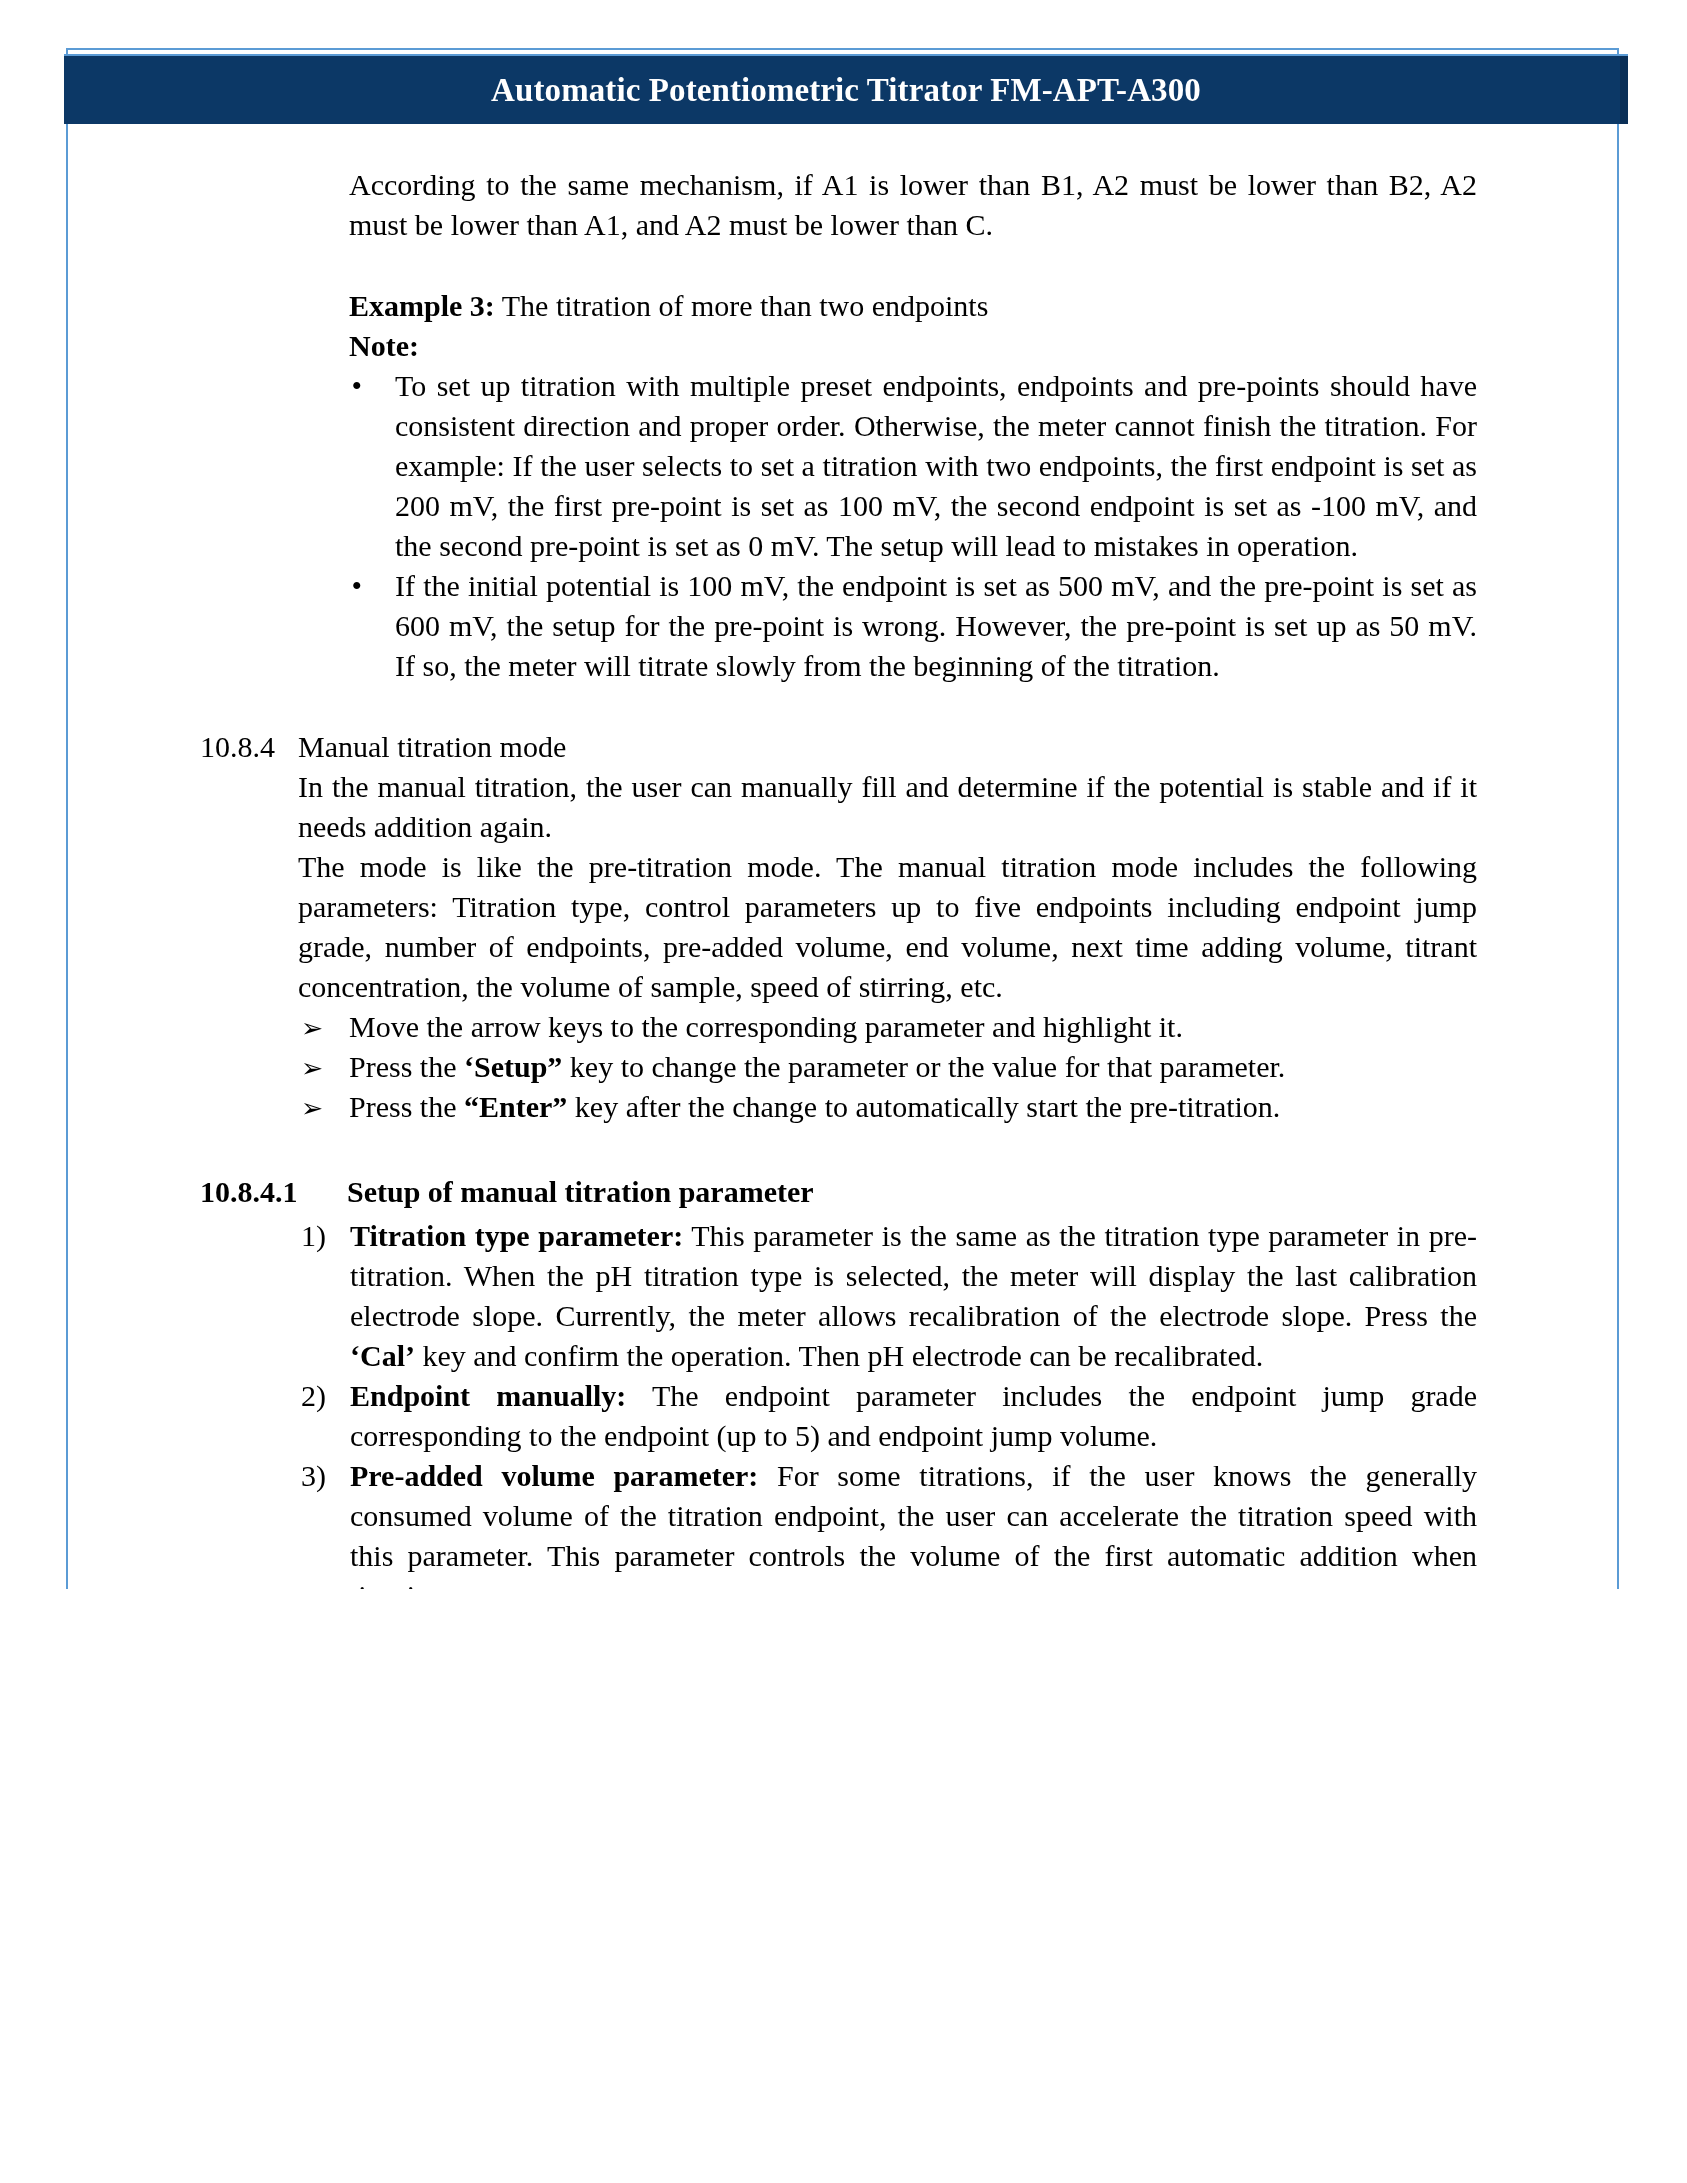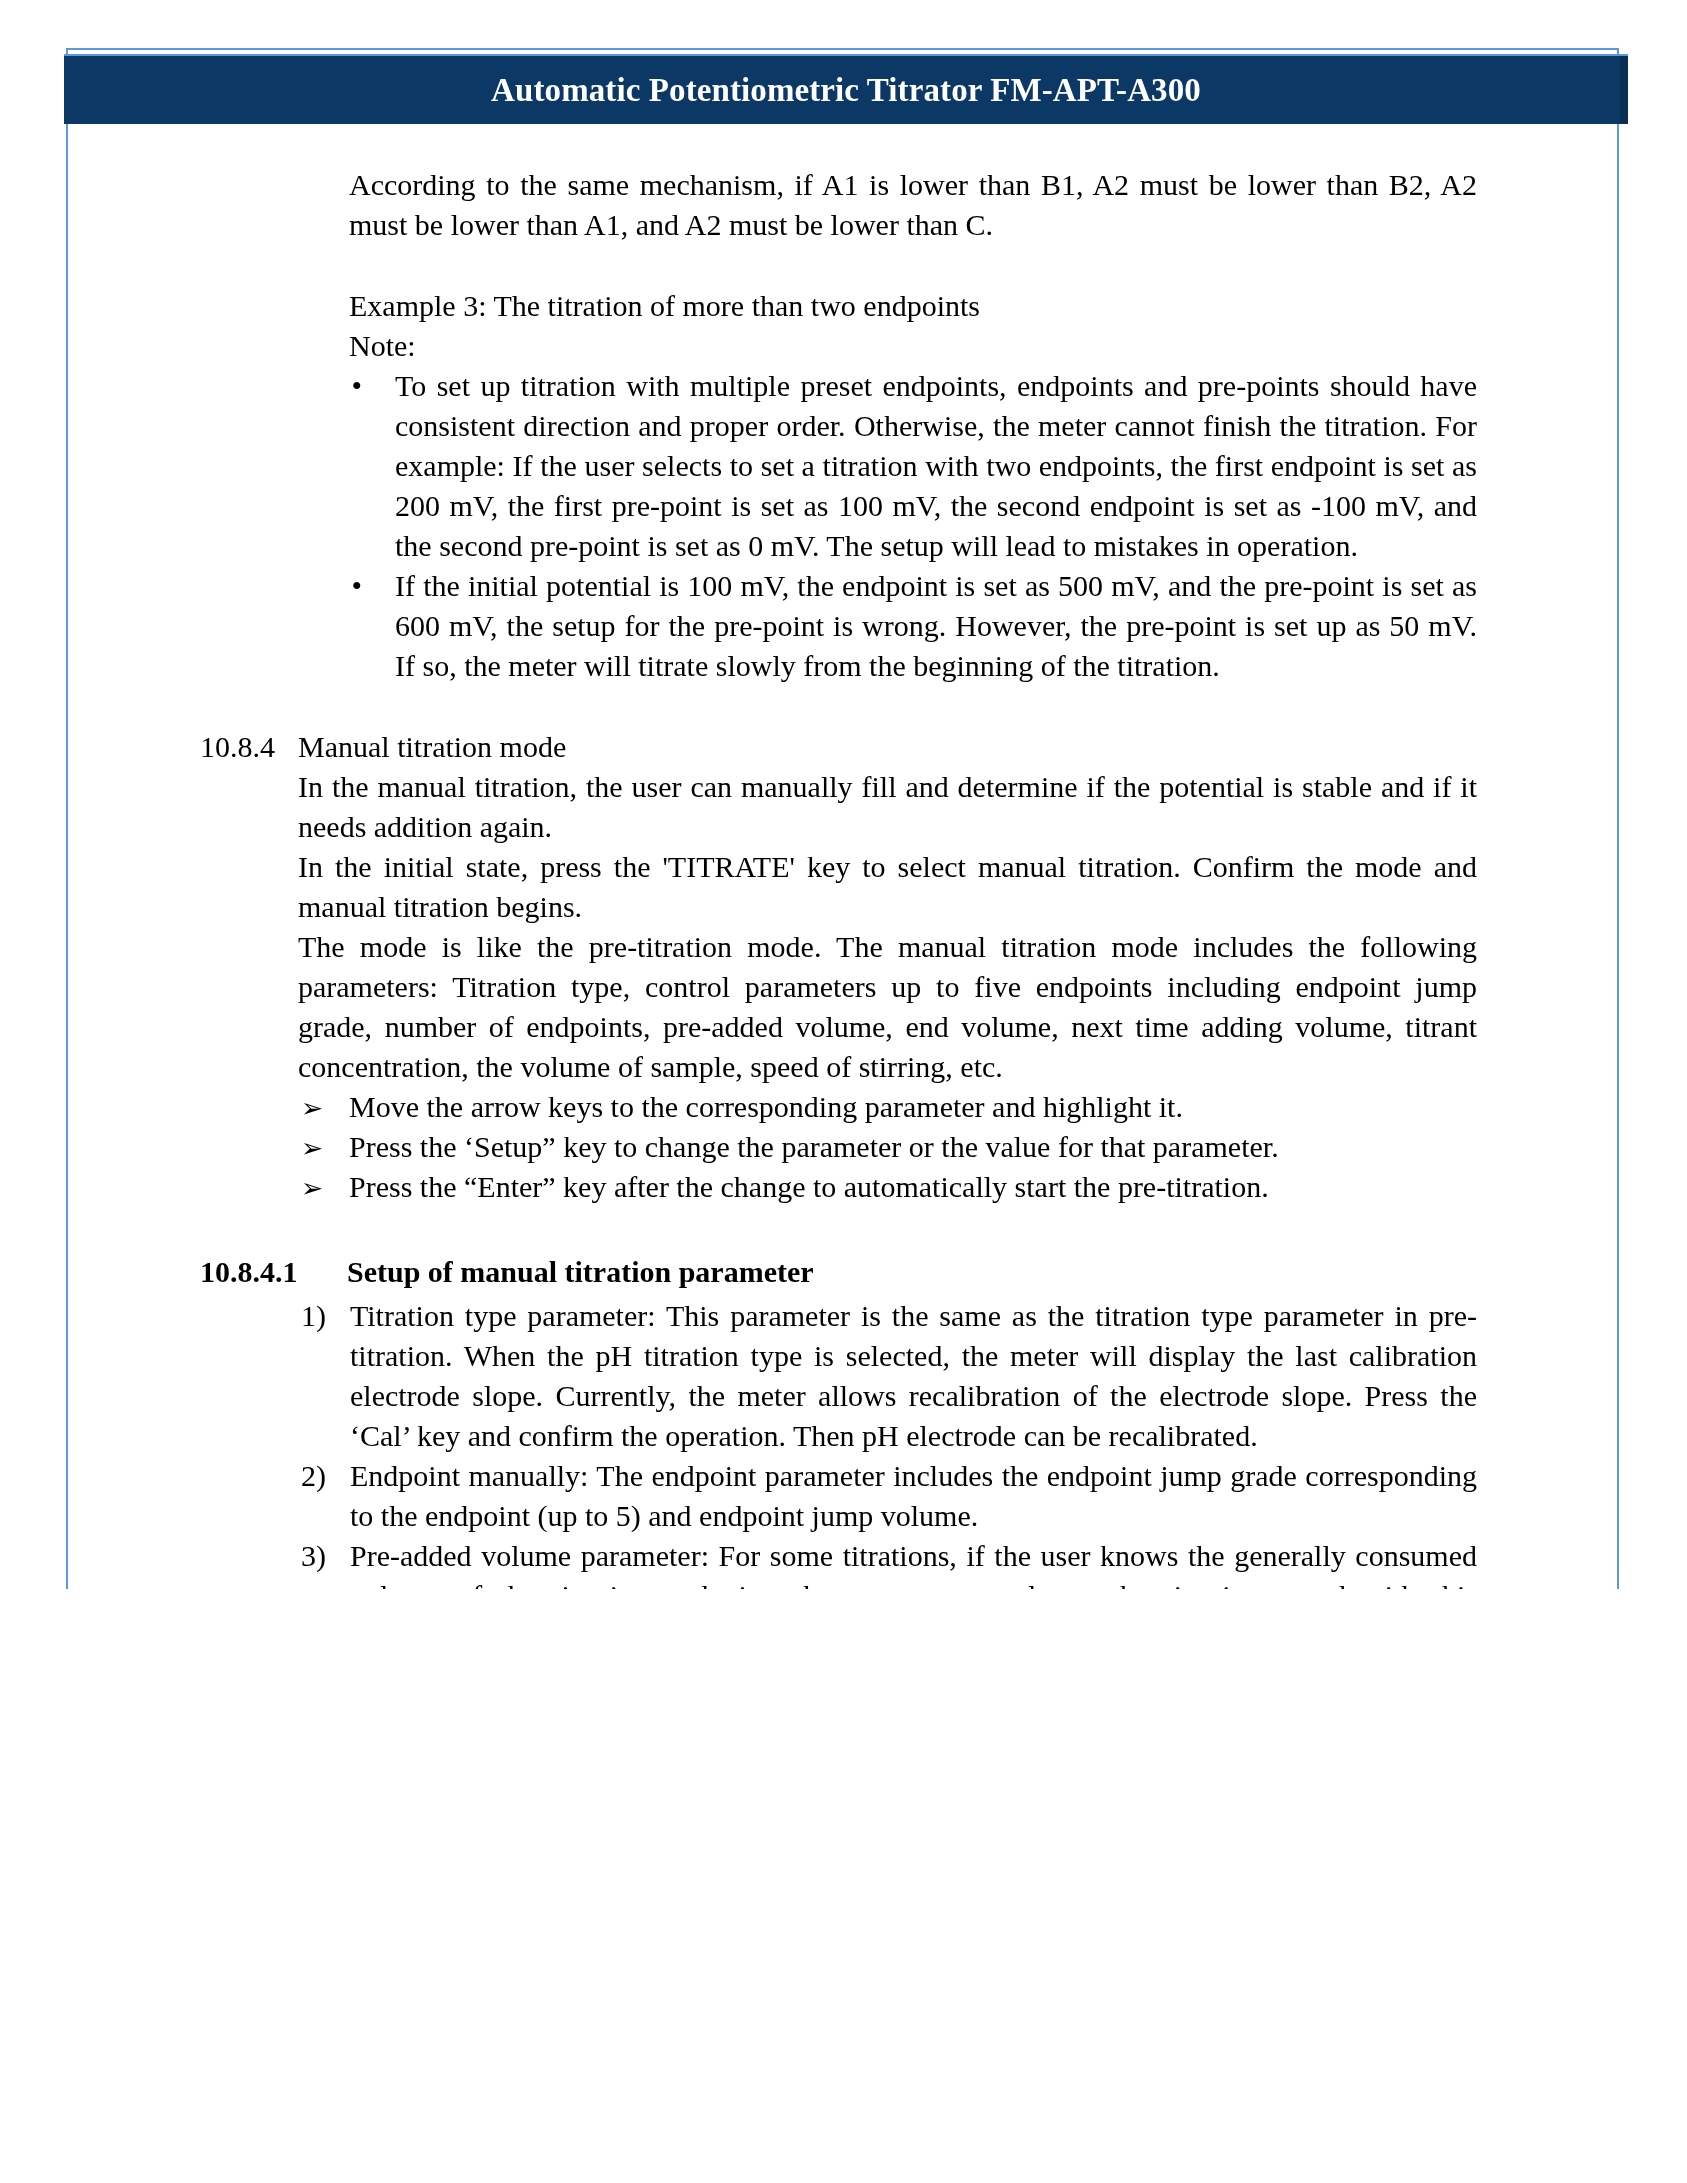--- a/index.html
+++ b/index.html
@@ -83,21 +83,21 @@
     line-height: 40px;
     text-align: justify;
     text-justify: inter-word;
     margin-left: 349px;
     margin-right: 210px;
   }
   .p.last-line-left { text-align-last: left; }
   .p.nojust { text-align: left; }
   .spacer-lg { height: 41px; }
 
-  b, .b { font-weight: normal; }
+  b, .b { font-weight: bold; }
 
   
   .bullet-list {
     list-style: none;
     margin: 0;
     padding: 0;
   }
   .bullet-item {
     position: relative;
     margin: 0;
@@ -240,21 +240,20 @@
         <span>If the initial potential is 100 mV, the endpoint is set as 500 mV, and the pre-point is set as 600 mV, the setup for the pre-point is wrong. However, the pre-point is set up as 50 mV. If so, the meter will titrate slowly from the beginning of the titration.</span>
       </li>
     </ul>
 
     <div class="spacer-lg"></div>
 
     <p class="sec-heading"><span class="num">10.8.4</span><span>Manual titration mode</span></p>
 
     <p class="p-indent last-line-left">In the manual titration, the user can manually fill and determine if the potential is stable and if it needs addition again.</p>
 
-    <p class="p-indent last-line-left"><span>In the initial state, press the </span><b>'TITRATE'</b><span> key to select manual titration. Confirm the mode and manual titration begins.</span></p>
 
     <p class="p-indent last-line-left">The mode is like the pre-titration mode. The manual titration mode includes the following parameters: Titration type, control parameters up to five endpoints including endpoint jump grade, number of endpoints, pre-added volume, end volume, next time adding volume, titrant concentration, the volume of sample, speed of stirring, etc.</p>
 
     <ul class="arrow-list">
       <li class="arrow-item">
         <span class="marker">➢</span>
         <span>Move the arrow keys to the corresponding parameter and highlight it.</span>
       </li>
       <li class="arrow-item">
         <span class="marker">➢</span>

